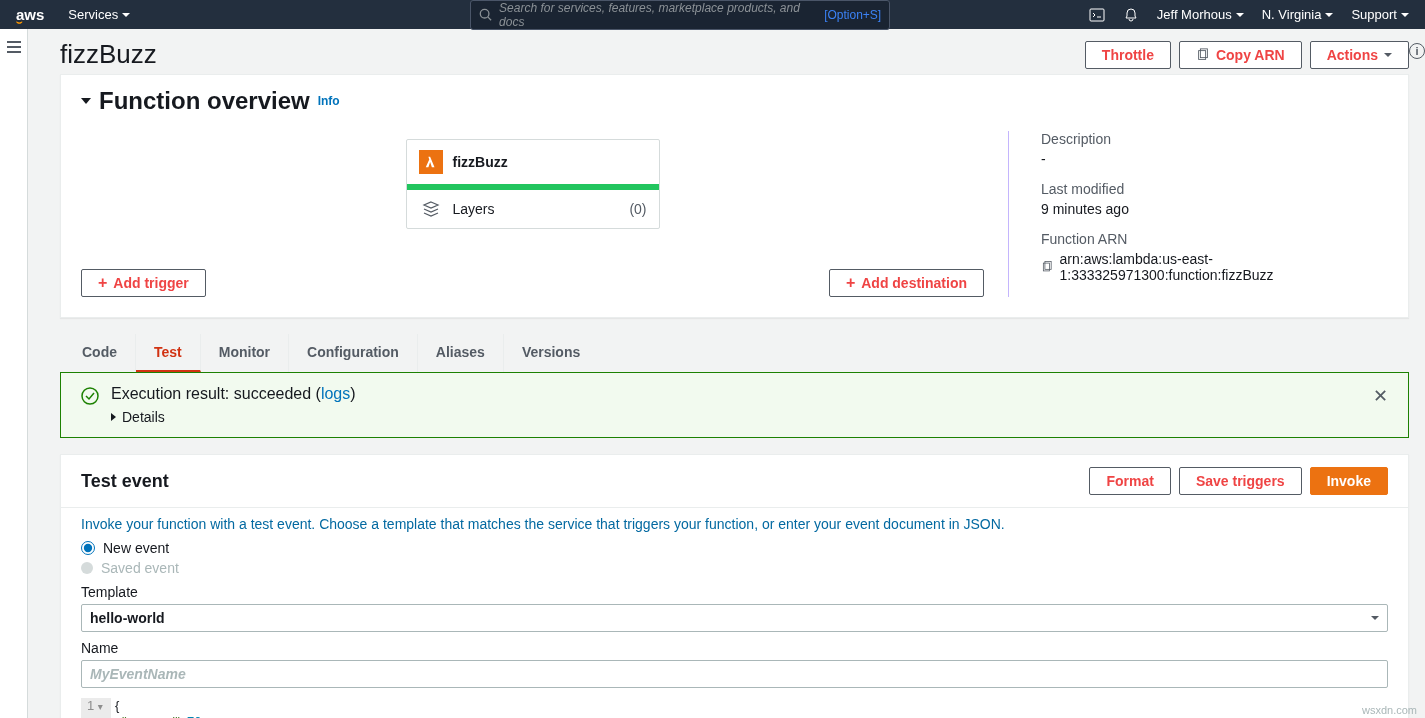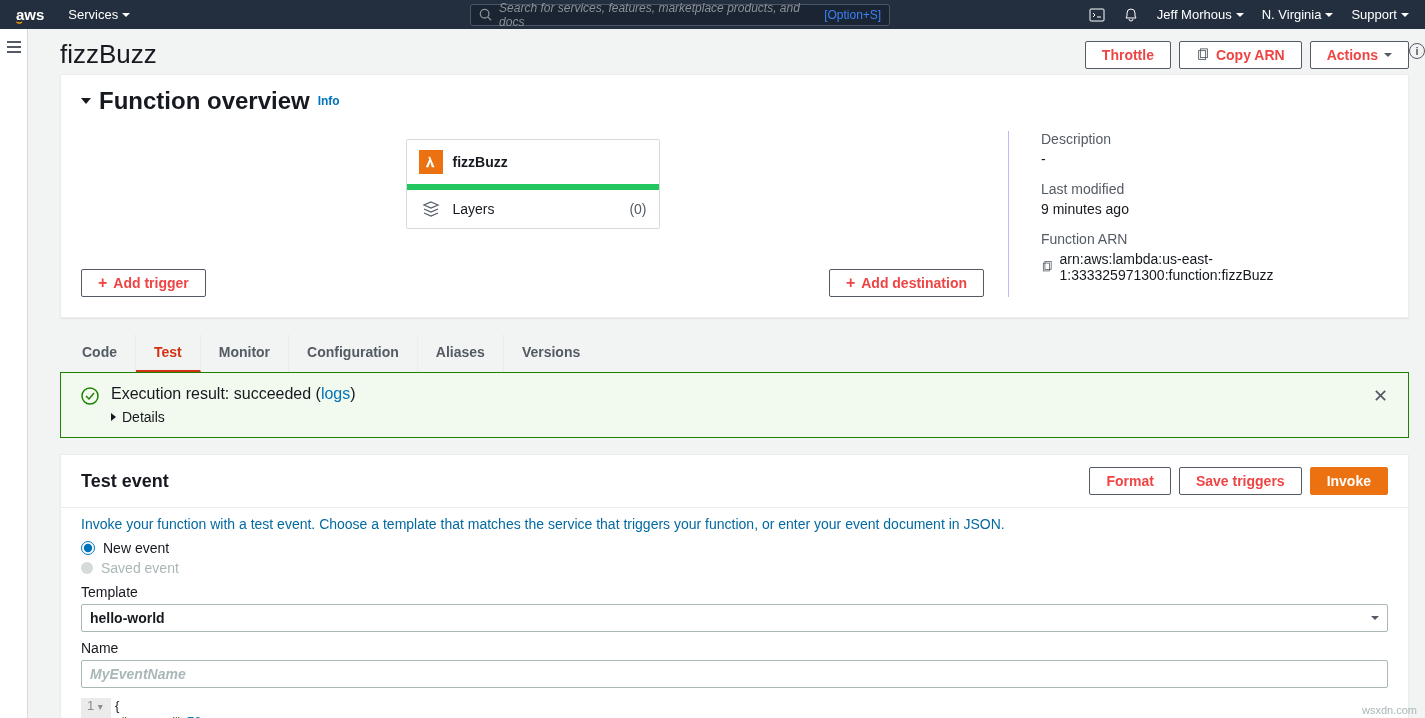--- a/index.html
+++ b/index.html
@@ -1,21 +1,21 @@
 <!DOCTYPE html>
 <html><head>
 <meta charset="utf-8">
 <style>
 * { box-sizing: border-box; margin: 0; padding: 0; font-family: "Amazon Ember", "Helvetica Neue", Arial, sans-serif; }
 body { background: #f2f3f3; font-size: 14px; color: #16191f; }
 .topbar { background: #232f3e; height: 29px; display: flex; align-items: center; padding: 0 16px; color: #fff; font-size: 13px; }
 .topbar .logo { font-weight: bold; font-size: 15px; margin-right: 24px; }
 .topbar .logo .smile { display: block; color: #ff9900; font-size: 10px; line-height: 4px; margin-top: -3px; }
 .topbar .services { display: flex; align-items: center; gap: 4px; cursor: pointer; }
-.topbar .search { margin: 0 auto 0 340px; background: #1a2432; border: 1px solid #4a5568; border-radius: 3px; height: 22px; width: 420px; display: flex; align-items: center; padding: 0 8px; color: #8b9196; font-style: italic; font-size: 12px; }
+.topbar .search { margin: 0 auto 0 340px; background: #1a2432; border: 1px solid #4a5568; border-radius: 3px; height: 30px; width: 420px; display: flex; align-items: center; padding: 0 8px; color: #8b9196; font-style: italic; font-size: 12px; }
 .topbar .search .shortcut { margin-left: auto; font-style: normal; color: #3b82f6; }
 .topbar .right { margin-left: auto; display: flex; align-items: center; gap: 18px; }
 .topbar .right > div { display: flex; align-items: center; gap: 4px; cursor: pointer; }
 .caret-down { width: 0; height: 0; border-left: 4px solid transparent; border-right: 4px solid transparent; border-top: 4px solid currentColor; display: inline-block; }
 .leftrail { position: fixed; left: 0; top: 29px; bottom: 0; width: 28px; border-right: 1px solid #d5dbdb; background: #fff; display: flex; justify-content: center; padding-top: 12px; }
 .hamburger { width: 14px; height: 12px; display: flex; flex-direction: column; justify-content: space-between; cursor: pointer; }
 .hamburger div { height: 2px; background: #545b64; }
 .main { margin-left: 28px; padding: 0 16px 32px 32px; position: relative; }
 .page-header { display: flex; align-items: center; padding: 10px 0 4px; }
 .page-header h1 { font-size: 26px; font-weight: 400; color: #16191f; }

